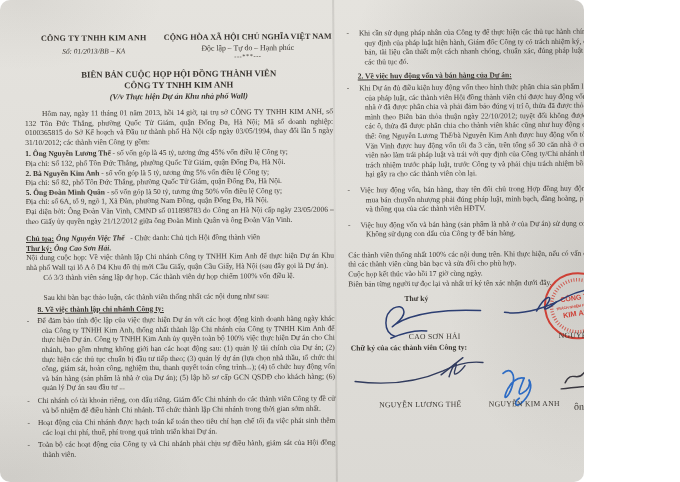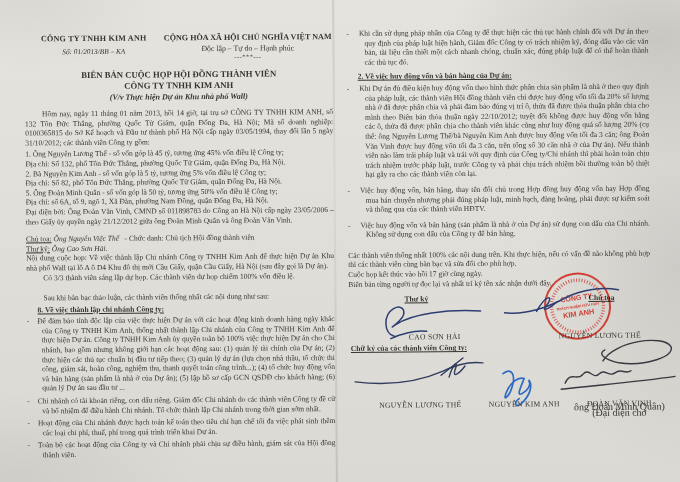--- a/index.html
+++ b/index.html
@@ -1,34 +1,35 @@
 <!DOCTYPE html>
 <html><head>
 <meta charset="utf-8">
 <style>
   html,body{margin:0;padding:0;}
   .stage{
-    position:relative;width:680px;height:482px;overflow:hidden;
+    position:relative;width:584px;height:482px;overflow:hidden;
     background:
       radial-gradient(ellipse 300px 180px at 97% 8%, rgba(105,102,98,.22), transparent 70%),
       radial-gradient(ellipse 200px 300px at 100% 55%, rgba(110,108,104,.16), transparent 70%),
       radial-gradient(ellipse 260px 120px at 2% 99%, rgba(120,117,112,.12), transparent 70%),
       radial-gradient(ellipse 200px 100px at 4% 0%, rgba(120,117,112,.10), transparent 70%),
       linear-gradient(#e5e3de,#dbd9d4);
     font-family:"Liberation Serif","DejaVu Serif",serif;
     color:#38342f;
+    border-radius:10px;
   }
   .scan{position:absolute;inset:0;transform:rotate(-0.45deg);}
   .fold{position:absolute;left:334px;top:0;width:2px;height:482px;
     background:linear-gradient(rgba(90,88,84,.16),rgba(90,88,84,.05) 40%,rgba(90,88,84,.18));}
   .page{position:absolute;top:0;height:482px;box-sizing:border-box;}
   .pg1{left:26px;width:308px;padding-top:32px;}
   .pg2{left:348px;width:316px;padding-top:29px;padding-right:14px;}
   p{margin:0;font-size:7.5px;line-height:9.6px;text-align:justify;}
-  .b{font-weight:normal;}
+  .b{font-weight:bold;}
   .i{font-style:italic;}
   .u{text-decoration:underline;margin-top:36px;}
   
   .hdr{display:flex;}
   .hdr-l{width:45%;text-align:center;}
   .hdr-r{width:55%;text-align:center;}
   .company{font-weight:bold;font-size:8.1px;letter-spacing:.2px;}
   .docno{font-style:italic;font-size:7.3px;margin-top:4px;}
   .national{font-weight:bold;font-size:8.1px;}
   .motto{font-size:7.8px;margin-top:2px;}
@@ -42,21 +43,21 @@
   .mt6{margin-top:6px;} .mt8{margin-top:8px;} .mt11{margin-top:11px;}
   .heading{font-weight:bold;margin-left:11px;}
   .heading span{text-decoration:underline;}
   .bullet{padding-left:15px;text-indent:-15px;}
   .bullet::before{content:attr(data-marker);margin-right:8px;}
   .bullet2{padding-left:18px;text-indent:-18px;}
   .bullet2::before{content:attr(data-marker);margin-right:10px;}
   
   .sigs{position:relative;height:170px;margin-top:4px;}
   .abs{position:absolute;}
-  .sig-label{font-weight:bold;text-decoration:underline;font-size:7.6px;}
+  .sig-label{font-weight:bold;font-size:7.6px;}
   .sig-name{font-size:7.6px;letter-spacing:.3px;text-align:center;}
   .note{font-size:10px;line-height:8.6px;text-align:center;}
   svg{display:block;}
   .stamp{mix-blend-mode:multiply;opacity:.92;}
 </style>
 </head>
 <body>
 
 <div class="stage">
   <div class="scan">

